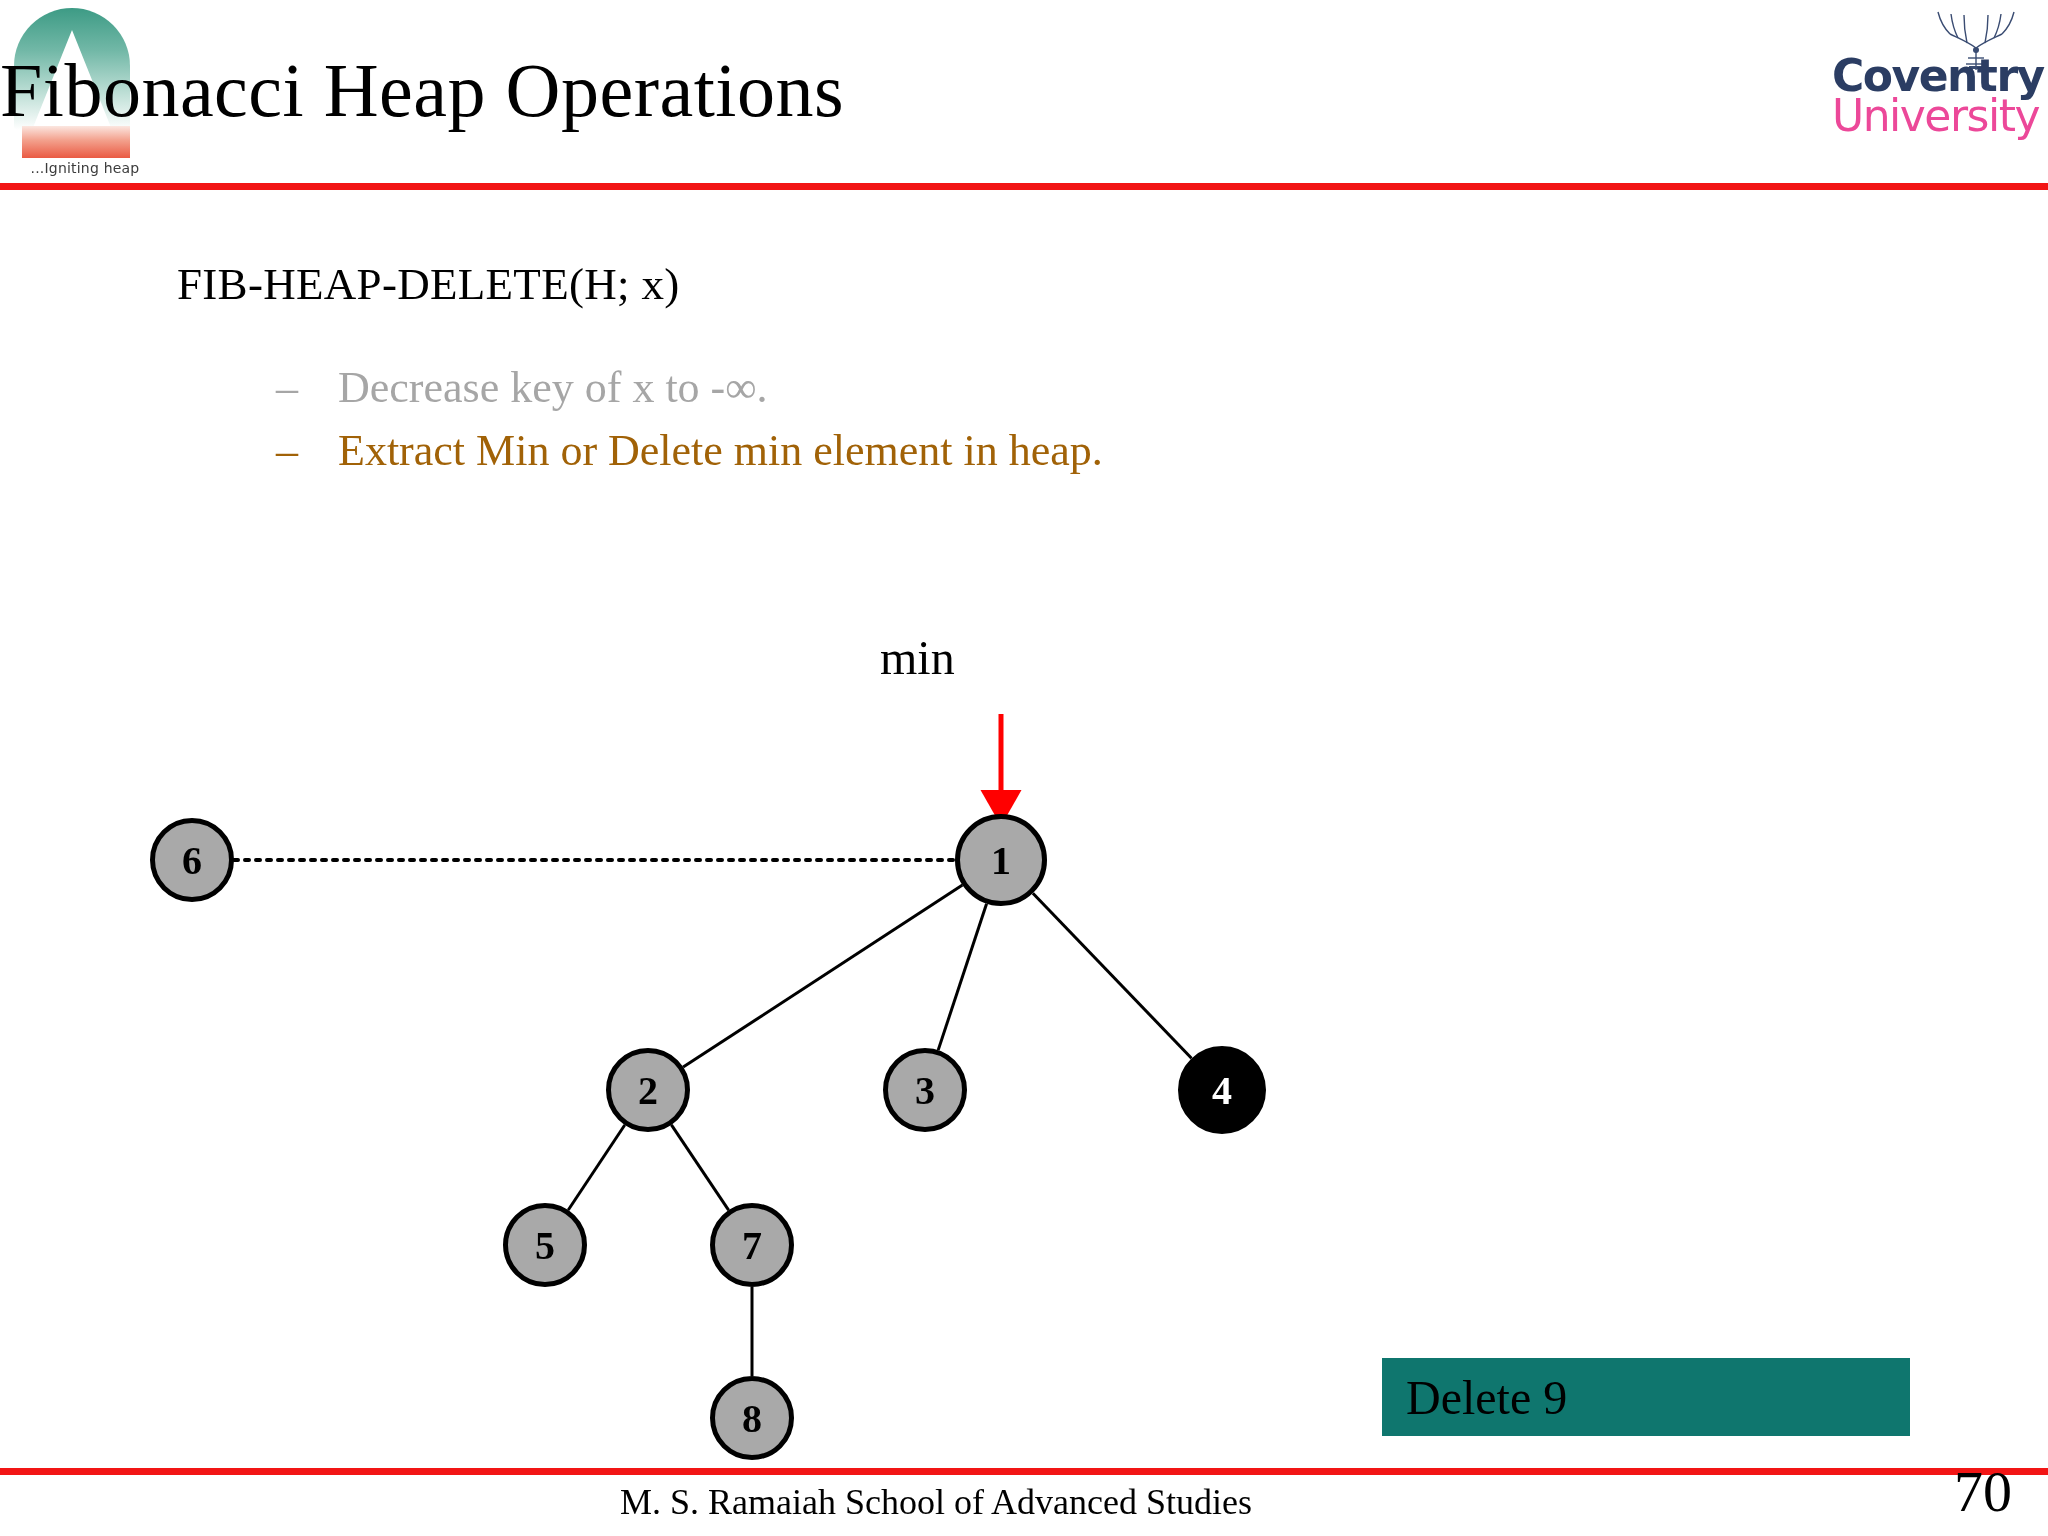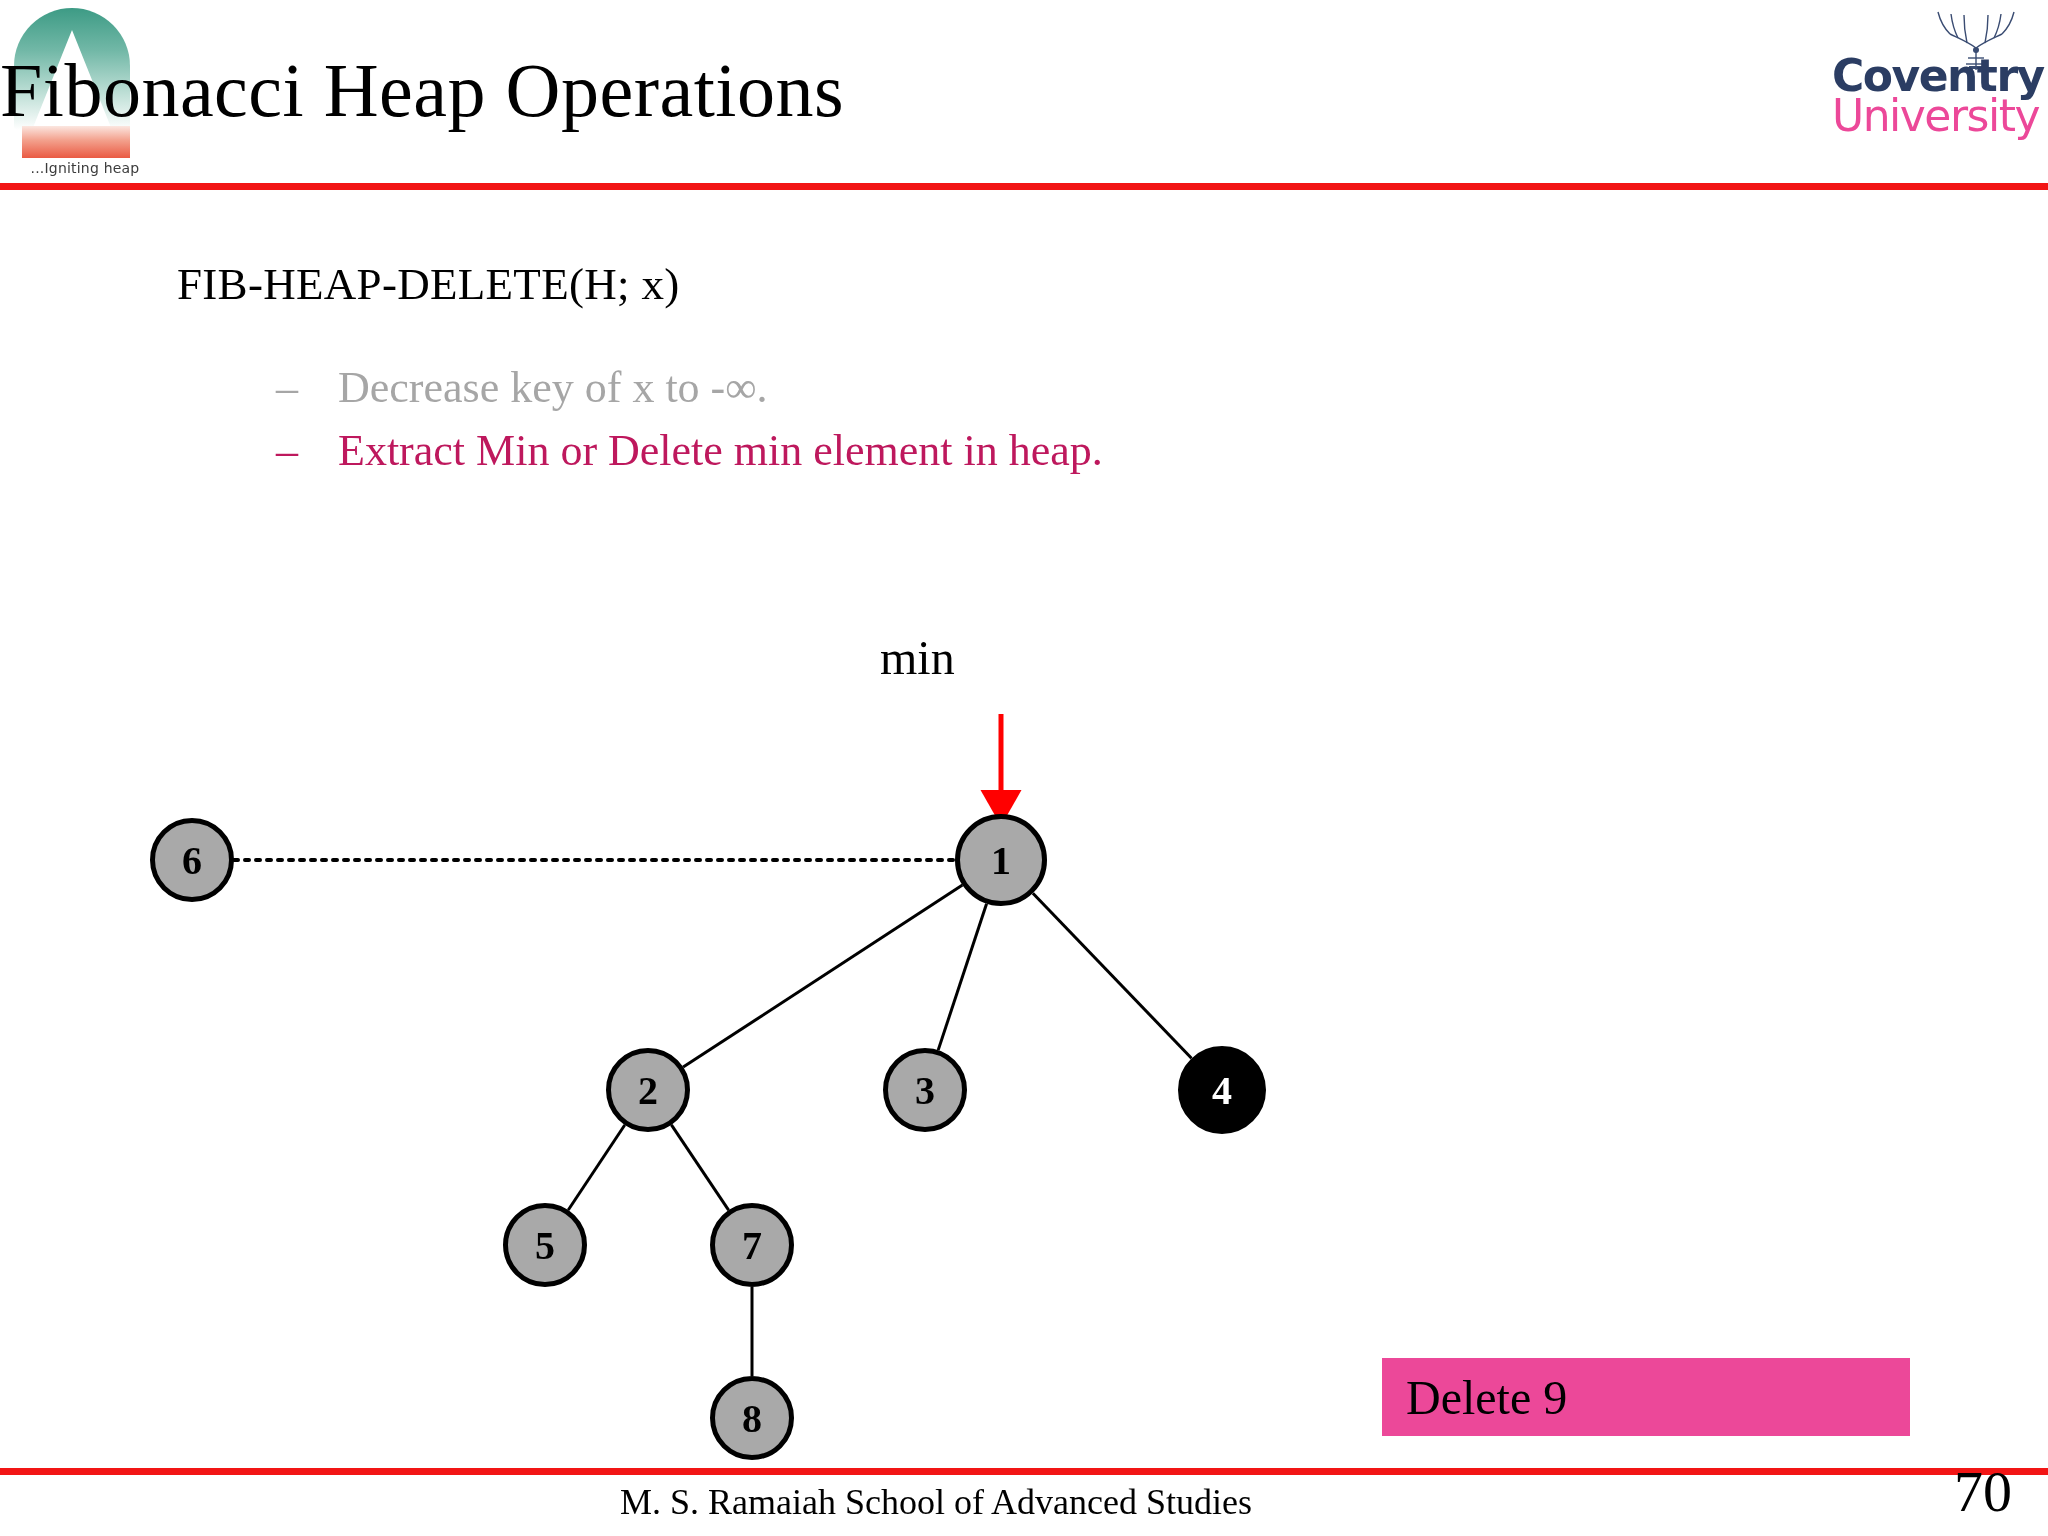--- a/index.html
+++ b/index.html
@@ -117,21 +117,21 @@
     font-weight: normal;
     letter-spacing: 0.3px;
   }
   .bullet-row {
     position: absolute;
     left: 276px;
     font-size: 44px;
     white-space: nowrap;
   }
   #bullet-0 { top: 342px; color: #a6a6a6; margin-top: 20px; }
-  #bullet-1 { top: 425px; color: #be185d; }
+  #bullet-1 { top: 425px; color: #a16207; }
   .bullet-dash {
     display: inline-block;
     width: 62px;
   }
 
   
   #diagram {
     position: absolute;
     left: 0; top: 0;
     width: 2048px;
@@ -158,21 +158,21 @@
   }
   .node.grey { background: #a9a9a9; color: #000000; }
   .node.black { background: #000000; color: #ffffff; }
 
   
   #delete-box {
     position: absolute;
     left: 1382px; top: 1358px;
     width: 528px;
     height: 78px;
-    background: #ec4899;
+    background: #0f766e;
     display: flex;
     align-items: center;
   }
   #delete-box-label {
     padding-left: 24px;
     font-size: 48px;
     color: #000;
   }
 
   

